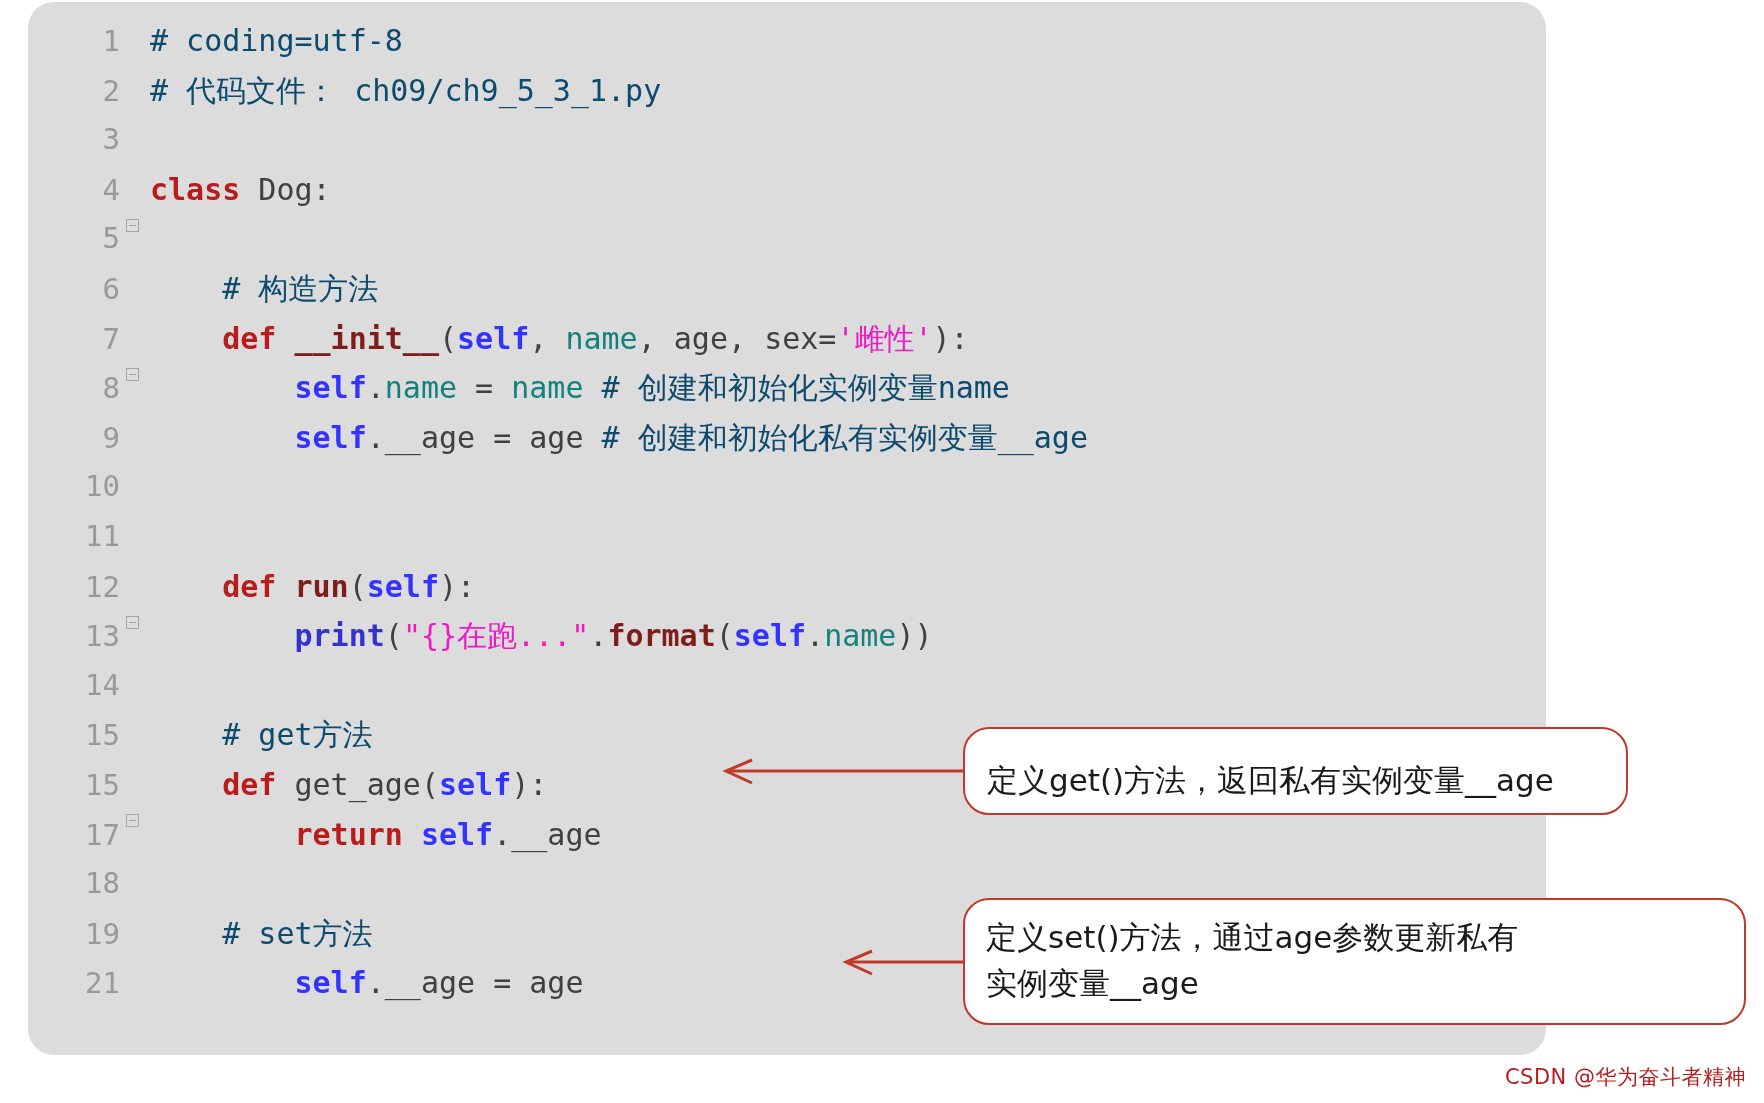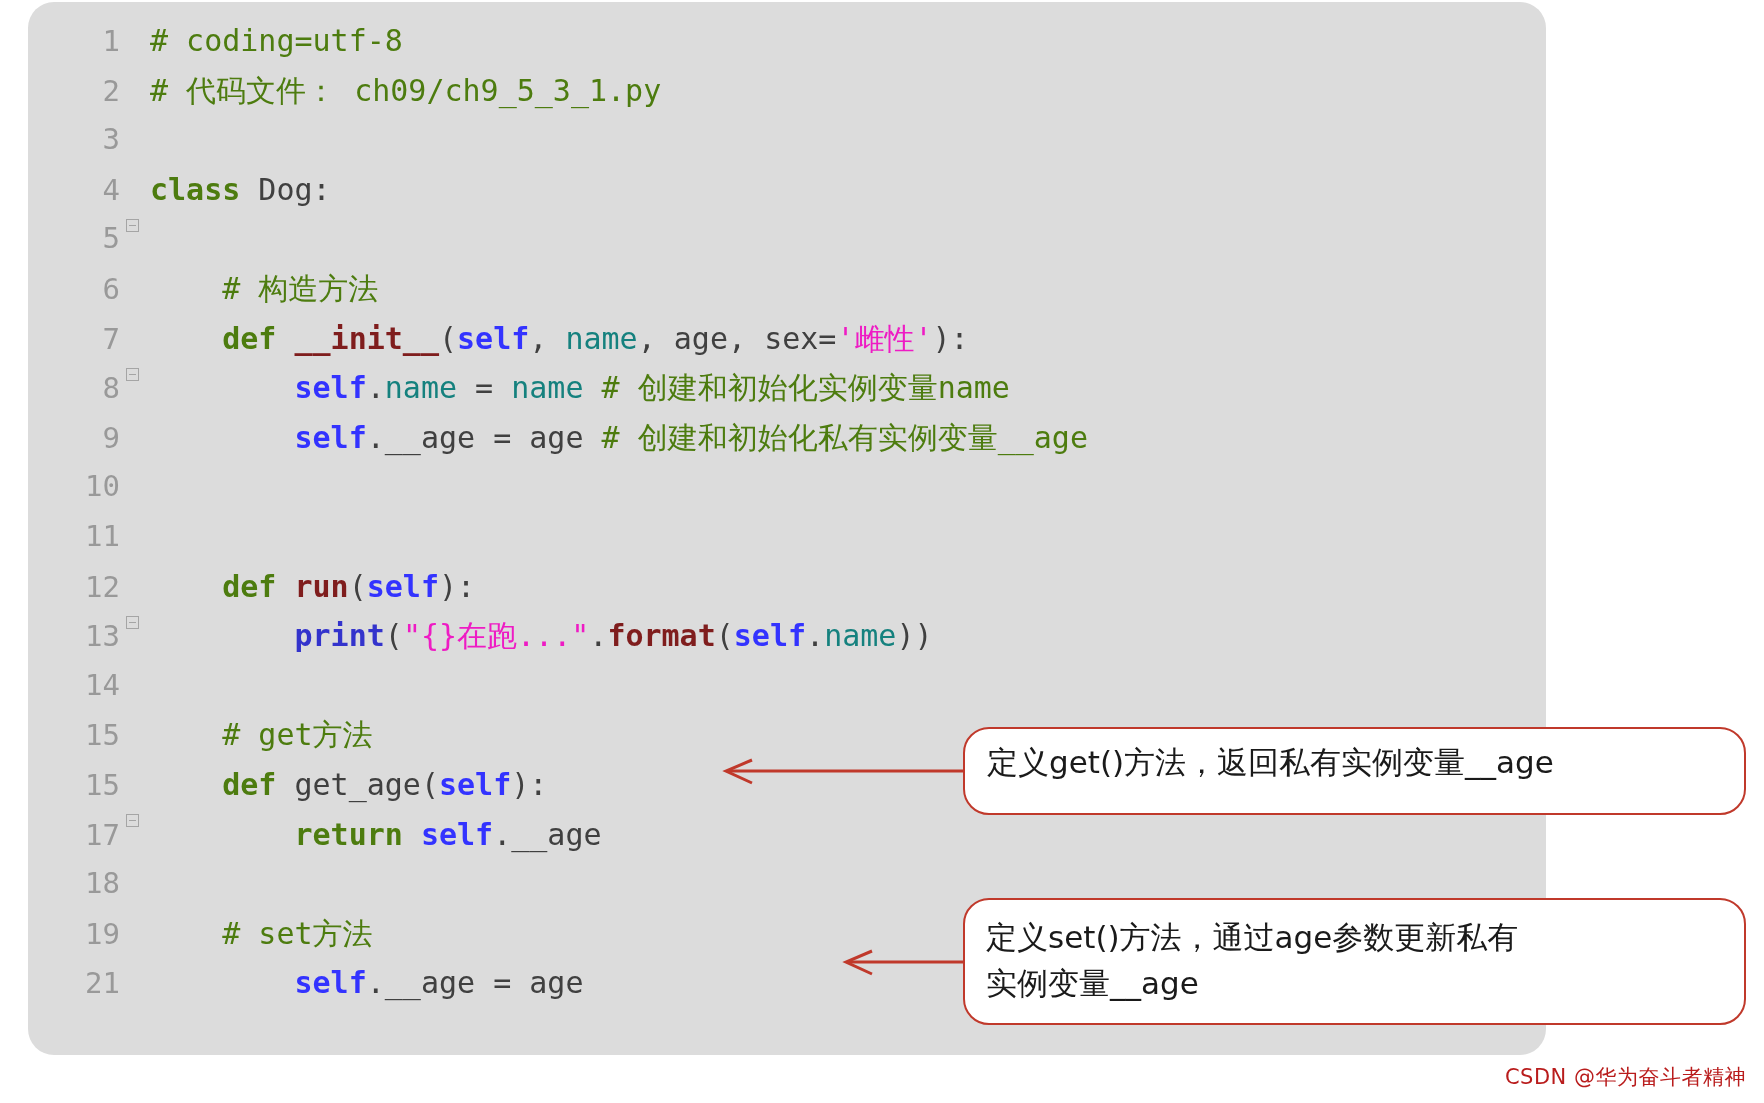--- a/index.html
+++ b/index.html
@@ -81,49 +81,49 @@
   .code-text {
     font-family: "DejaVu Sans Mono", monospace;
     font-size: 30px;
     line-height: 49.6px;
     letter-spacing: 0px;
     color: #000000;
     white-space: pre;
   }
 
   
-  .t-kw       { color: #4d7c0f; font-weight: bold; }
+  .t-kw       { color: #b91c1c; font-weight: bold; }
   .t-fn       { color: #7f1d1d; font-weight: bold; }
   .t-self     { color: #3333ff; font-weight: bold; }
   .t-param    { color: #15817e; }
   .t-plain    { color: #404040; }
   .t-str      { color: #ee1bc4; }
-  .t-comment  { color: #4d7c0f; }
+  .t-comment  { color: #0c4a6e; }
   .t-builtin  { color: #3333cc; font-weight: bold; }
 
   
   .callout {
     position: absolute;
     background: #ffffff;
     border: 2.5px solid #c0392b;
     border-radius: 26px;
     box-sizing: border-box;
     font-family: "DejaVu Sans", sans-serif;
     font-size: 31px;
     color: #1a1a1a;
     line-height: 46px;
     padding: 10px 22px;
   }
   #callout-get {
     left: 963px;
     top: 727px;
-    width: 783px;
+    width: 665px;
     height: 88px;
     display: flex;
-    align-items: flex-start;
+    align-items: flex-end;
   }
   #callout-set {
     left: 963px;
     top: 898px;
     width: 783px;
     height: 127px;
     padding-top: 14px;
     padding-left: 21px;
   }
 

